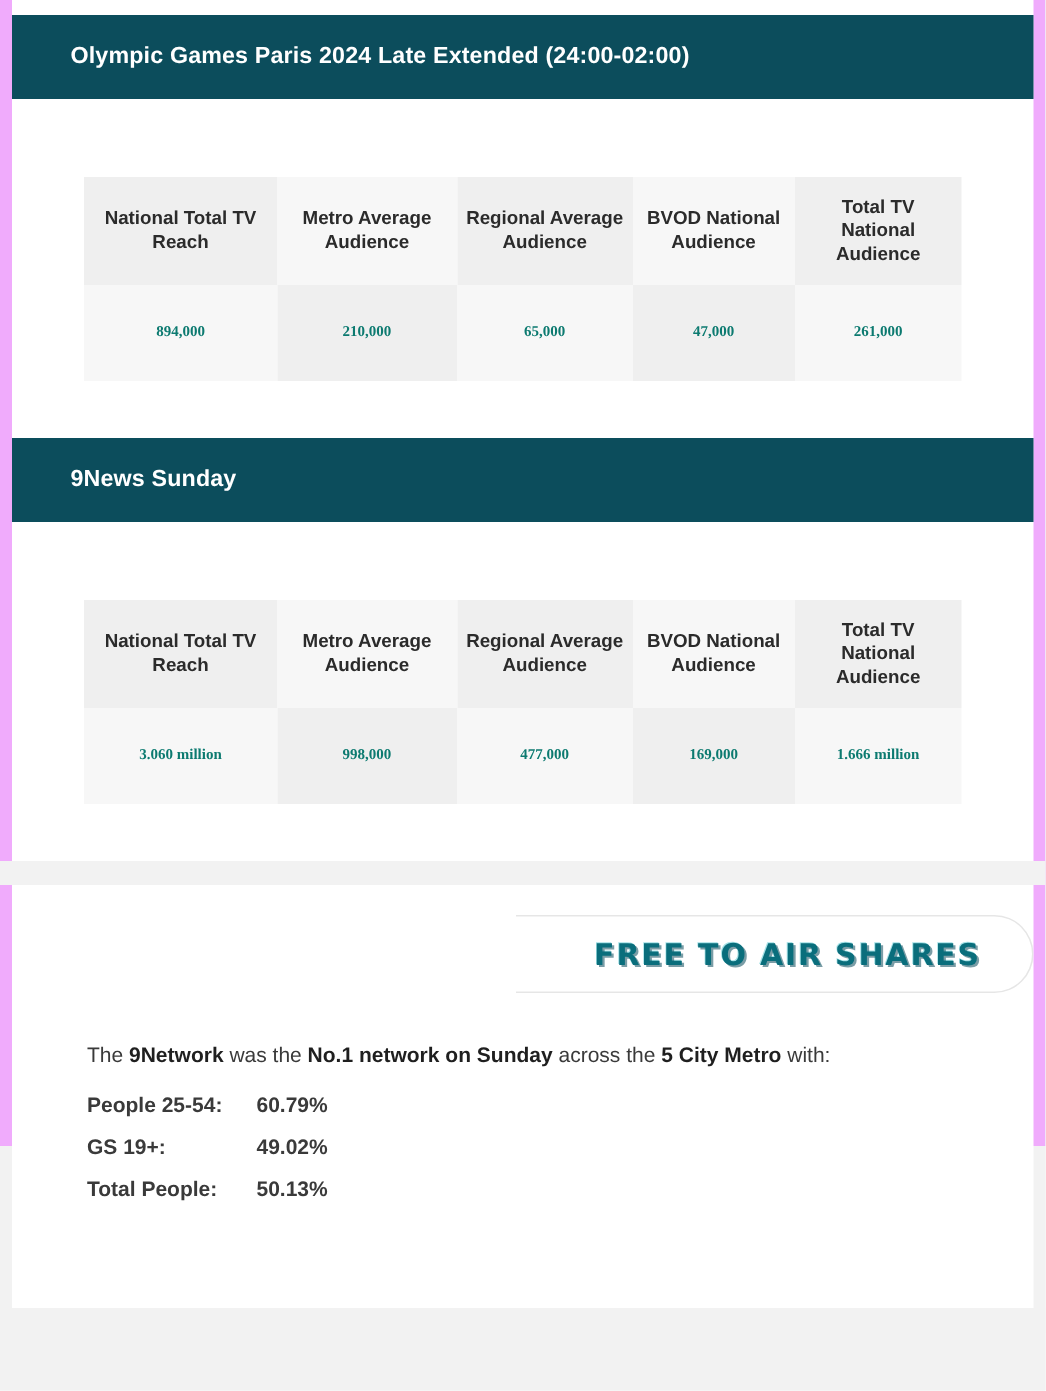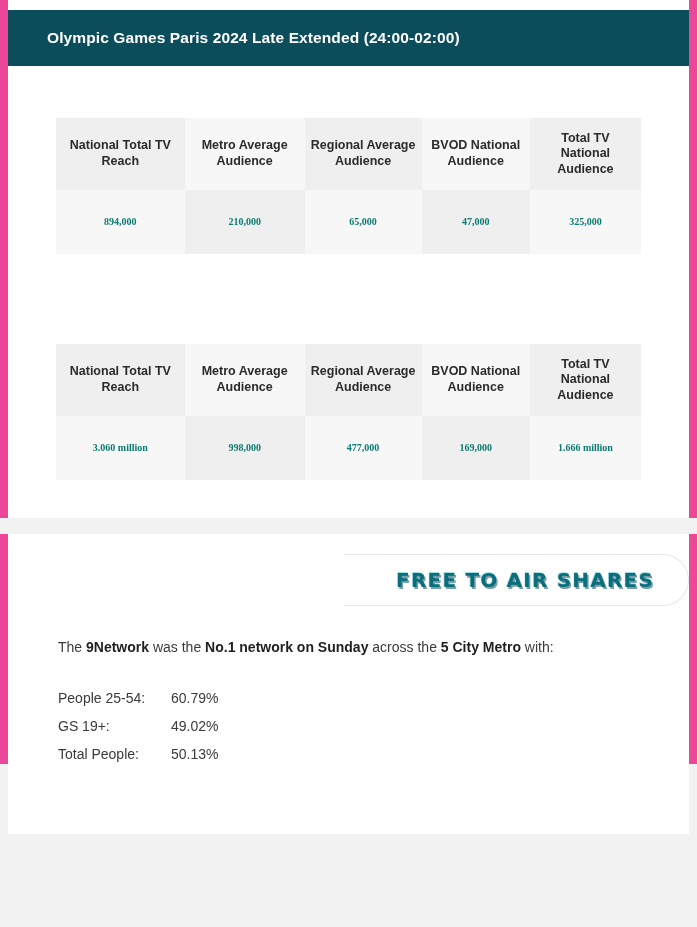--- a/index.html
+++ b/index.html
@@ -10,21 +10,21 @@
     height: 927px;
     background: #f2f2f2;
     font-family: "Liberation Sans", sans-serif;
     overflow: hidden;
   }
 
   .page {
     width: 697px;
     height: 764px;
     position: relative;
-    background: #ec4899;
+    background: #f0abfc;
   }
 
   
   .card {
     background: #ffffff;
     margin: 0 8px;
     position: relative;
   }
 
   .card-top {
@@ -137,22 +137,23 @@
   .lede {
     margin-top: 32px;
     font-size: 14px;
     color: #3a3a3a;
     line-height: 1.4;
   }
 
   .lede b { color: #1f1f1f; font-weight: bold; }
 
   .share-list {
-    margin-top: 32px;
+    margin-top: 14px;
     list-style: none;
+    font-weight: bold;
   }
 
   .share-row {
     display: flex;
     align-items: baseline;
     margin-bottom: 12px;
     font-size: 14px;
     color: #3a3a3a;
   }
 
@@ -182,29 +183,32 @@
               <th class="shade-b" style="width:18.5%">BVOD National Audience</th>
               <th class="shade-a" style="width:19%">Total TV National Audience</th>
             </tr>
           </thead>
           <tbody>
             <tr>
               <td class="shade-a">894,000</td>
               <td class="shade-b">210,000</td>
               <td class="shade-a">65,000</td>
               <td class="shade-b">47,000</td>
-              <td class="shade-a">325,000</td>
+              <td class="shade-a">261,000</td>
             </tr>
           </tbody>
         </table>
       </div>
       <div class="table-bottom-space"></div>
     </div>
 
     <div>
+      <div class="section-bar">
+        <span class="section-bar-title">9News Sunday</span>
+      </div>
       <div class="table-wrap">
         <table class="stat-table">
           <thead>
             <tr>
               <th class="shade-a" style="width:22%">National Total TV Reach</th>
               <th class="shade-b" style="width:20.5%">Metro Average Audience</th>
               <th class="shade-a" style="width:20%">Regional Average Audience</th>
               <th class="shade-b" style="width:18.5%">BVOD National Audience</th>
               <th class="shade-a" style="width:19%">Total TV National Audience</th>
             </tr>

